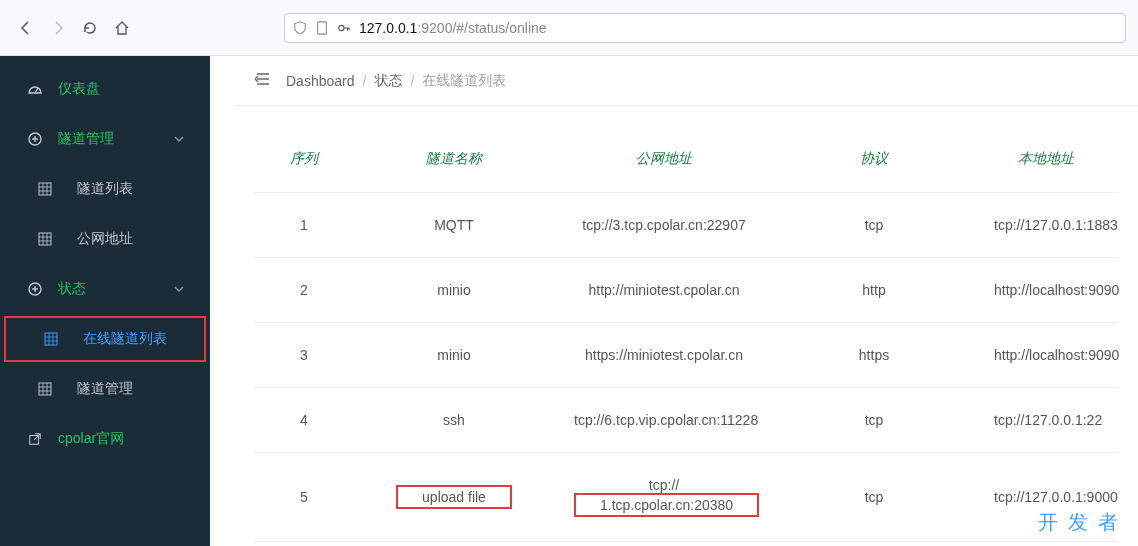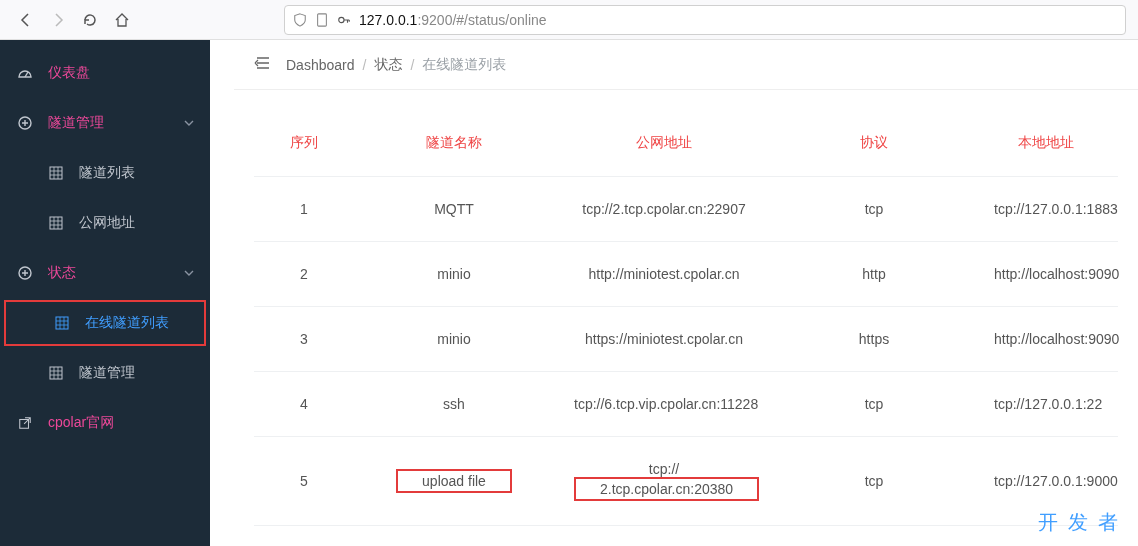--- a/index.html
+++ b/index.html
@@ -1,49 +1,49 @@
 <!DOCTYPE html>
 <html><head>
   <meta charset="utf-8">
   <style>
     * { margin: 0; padding: 0; box-sizing: border-box; }
     body { font-family: "Microsoft YaHei", Arial, sans-serif; font-size: 14px; color: #333; background: #fff; width: 1138px; height: 546px; overflow: hidden; }
 
     
-    .browser-bar { height: 40px; background: #f9f9fb; border-bottom: 1px solid #e0e0e0; display: flex; align-items: center; padding: 0 12px; gap: 4px; }
+    .browser-bar { height: 56px; background: #f9f9fb; border-bottom: 1px solid #e0e0e0; display: flex; align-items: center; padding: 0 12px; gap: 4px; }
     .bb-btn { width: 28px; height: 28px; display: flex; align-items: center; justify-content: center; color: #666; cursor: pointer; border-radius: 4px; }
     .bb-btn.disabled { color: #bbb; }
     .bb-gap { width: 140px; }
     .url-bar { flex: 1; height: 30px; border: 1px solid #d0d0d0; border-radius: 4px; background: #fff; display: flex; align-items: center; padding: 0 8px; gap: 8px; }
     .url-icon { color: #666; display: flex; align-items: center; }
     .url-text { flex: 1; font-size: 14px; color: #888; }
     .url-text .host { color: #111; }
 
     .layout { display: flex; height: calc(546px - 40px); }
 
     
     .sidebar { width: 210px; background: #1c2b38; color: #c0c6ce; display: flex; flex-direction: column; padding-top: 8px; }
-    .sb-item { display: flex; align-items: center; height: 50px; padding: 0 16px; gap: 14px; cursor: pointer; color: #ec4899; }
-    .sb-sub { display: flex; align-items: center; height: 50px; padding-left: 47px; gap: 14px; cursor: pointer; color: #c0c6ce; }
+    .sb-item { display: flex; align-items: center; height: 50px; padding: 0 26px; gap: 14px; cursor: pointer; color: #22c55e; }
+    .sb-sub { display: flex; align-items: center; height: 50px; padding-left: 36px; gap: 23px; cursor: pointer; color: #c0c6ce; }
     .sb-sub.active { color: #409eff; border: 2px solid #e33b3b; margin: 2px 4px; height: 46px; }
     .sb-icon { width: 18px; display: flex; justify-content: center; align-items: center; }
     .sb-caret { margin-left: auto; }
 
     
     .main { flex: 1; background: #fff; overflow: hidden; margin-left: 24px; }
     .topbar { height: 50px; display: flex; align-items: center; padding: 0 20px; gap: 14px; border-bottom: 1px solid #eee; }
     .hamburger { cursor: pointer; color: #666; }
     .breadcrumb { display: flex; align-items: center; gap: 8px; color: #666; font-size: 14px; }
     .breadcrumb .sep { color: #bbb; }
     .breadcrumb .current { color: #9aa0a6; }
 
     .content { padding: 20px; }
     table { width: 100%; border-collapse: collapse; table-layout: fixed; }
     th, td { text-align: center; padding: 24px 20px; border-bottom: 1px solid #eef0f2; color: #555; font-weight: normal; font-size: 14px; }
-    th { color: #ef4444; font-weight: 500; }
+    th { color: #15803d; font-weight: 500; font-style: italic; }
     .col-idx { width: 100px; text-align: center; }
     .col-name { width: 200px; }
     .col-public { width: 220px; }
     .col-proto { width: 200px; }
     .col-local { }
     .hl-box { border: 2px solid #e33b3b; padding: 2px 24px; display: inline-block; }
 
     .watermark { position: absolute; right: 10px; bottom: 14px; font-family: "Times New Roman", serif; color: #409eff; font-weight: normal; text-align: left; line-height: 1; pointer-events: none; }
     .watermark .l1 { font-size: 20px; letter-spacing: 10px; }
     .watermark .l2 { font-size: 24px; letter-spacing: 0; }
@@ -212,21 +212,21 @@
             <th class="col-name">隧道名称</th>
             <th class="col-public">公网地址</th>
             <th class="col-proto">协议</th>
             <th class="col-local">本地地址</th>
           </tr>
         </thead>
         <tbody id="tbody">
             <tr>
               <td class="col-idx">1</td>
               <td>MQTT</td>
-              <td>tcp://2.tcp.cpolar.cn:22907</td>
+              <td>tcp://3.tcp.cpolar.cn:22907</td>
               <td>tcp</td>
               <td>tcp://127.0.0.1:1883</td>
             </tr>
             <tr>
               <td class="col-idx">2</td>
               <td>minio</td>
               <td>http://miniotest.cpolar.cn</td>
               <td>http</td>
               <td>http://localhost:9090</td>
             </tr>
@@ -240,21 +240,21 @@
             <tr>
               <td class="col-idx">4</td>
               <td>ssh</td>
               <td>tcp://6.tcp.vip.cpolar.cn:11228</td>
               <td>tcp</td>
               <td>tcp://127.0.0.1:22</td>
             </tr>
             <tr>
               <td class="col-idx">5</td>
               <td><span class="hl-box">upload file</span></td>
-              <td>tcp://<span class="hl-box">2.tcp.cpolar.cn:20380</span></td>
+              <td>tcp://<span class="hl-box">1.tcp.cpolar.cn:20380</span></td>
               <td>tcp</td>
               <td>tcp://127.0.0.1:9000</td>
             </tr>
           </tbody>
       </table>
     </div>
   </div>
 </div>
 
 <div class="watermark">

